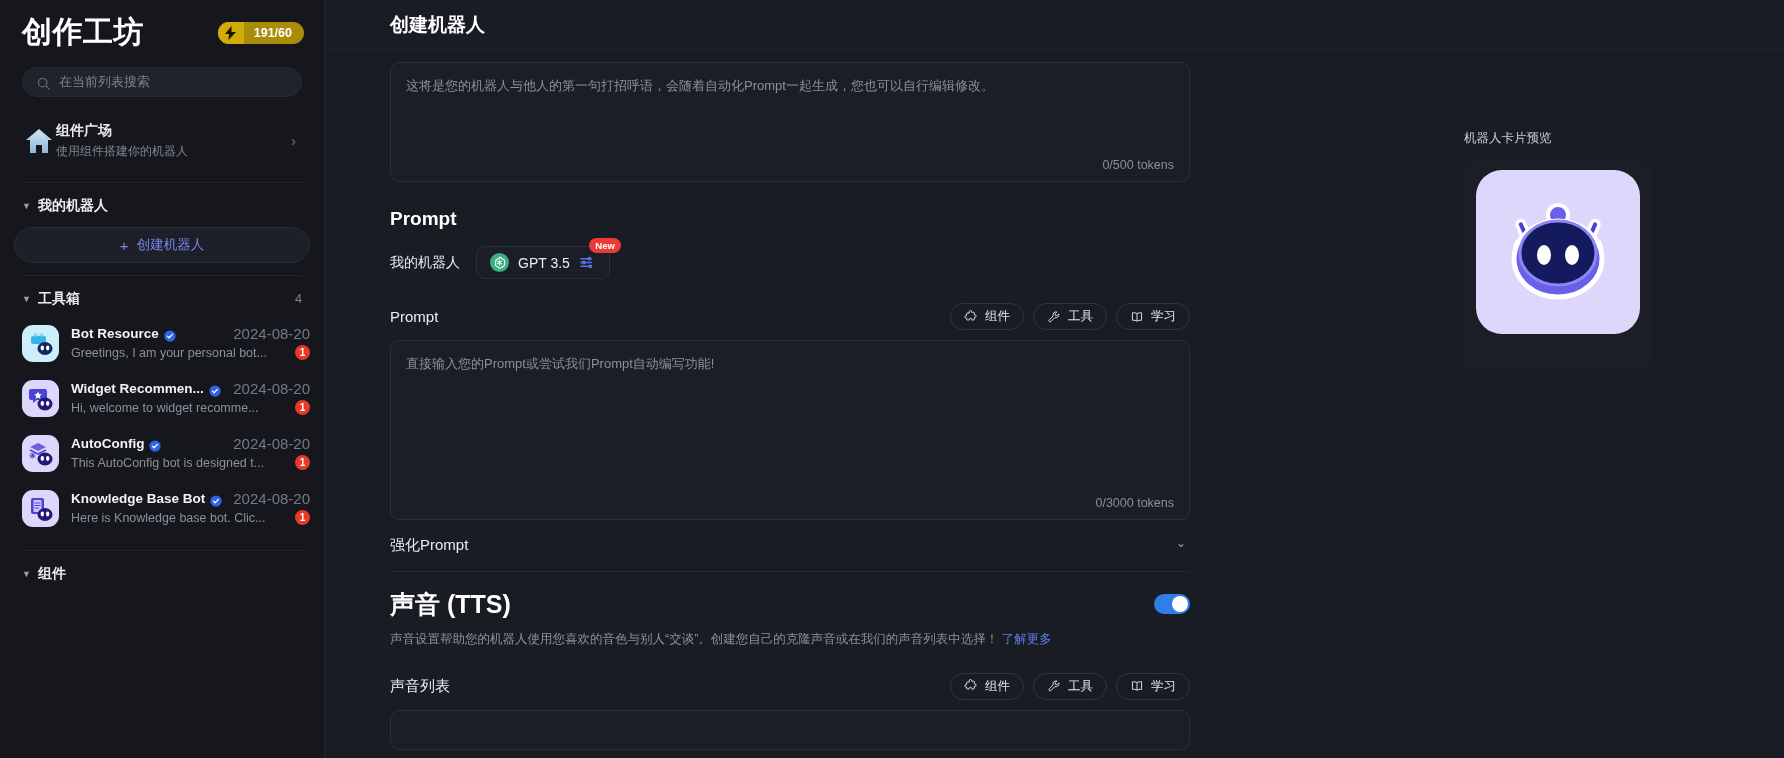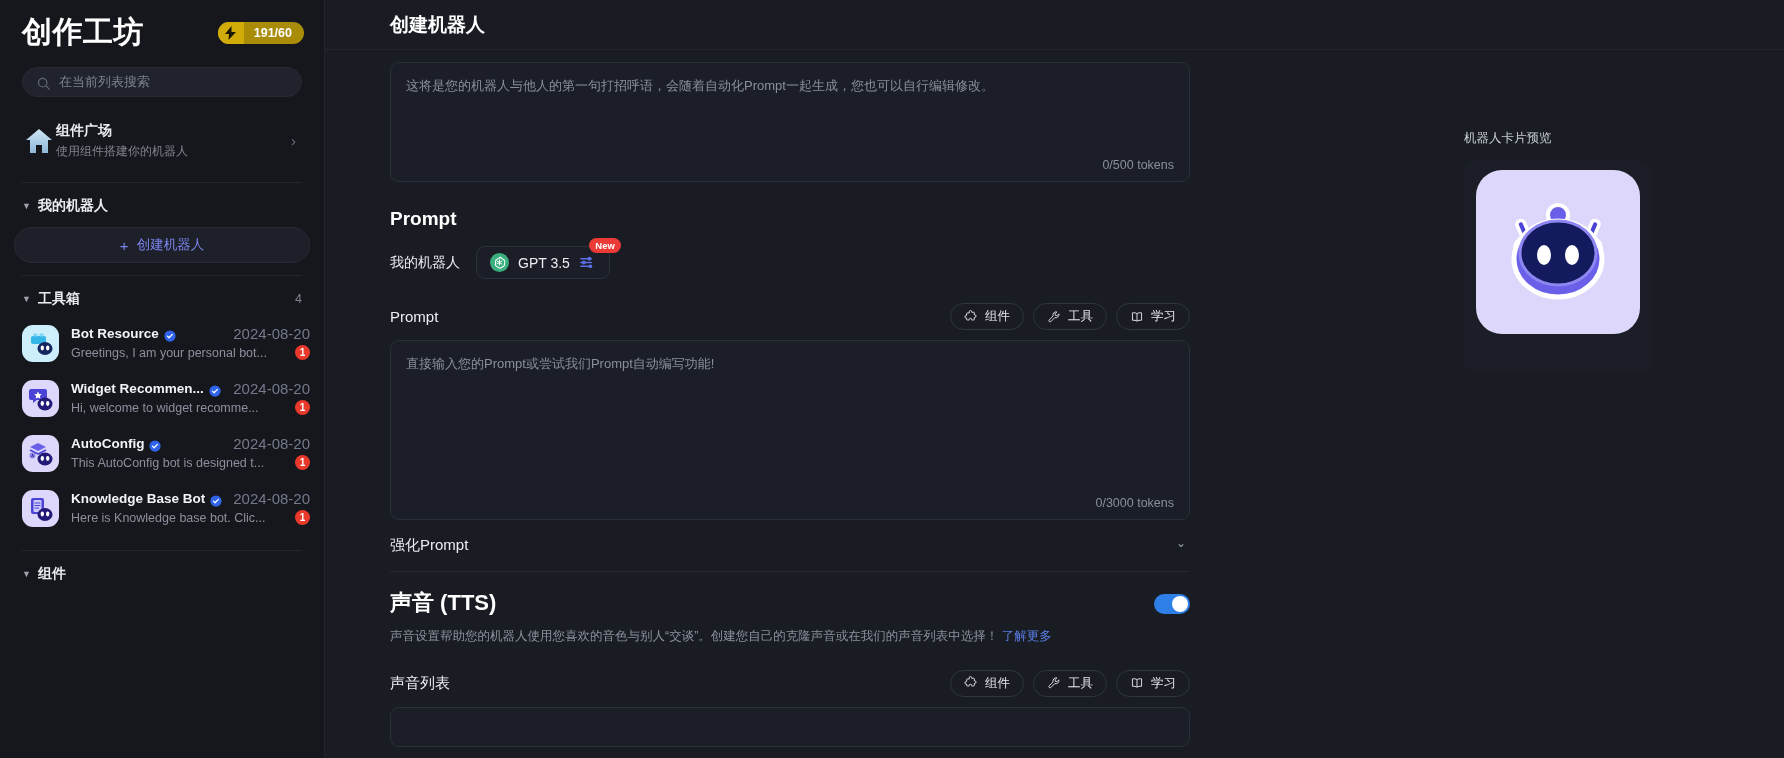--- a/index.html
+++ b/index.html
@@ -175,21 +175,21 @@
 
   .collapse-row {
     display: flex; align-items: flex-start; padding: 16px 0 16px 0;
     cursor: pointer;
   }
   .collapse-title { font-size: 15px; color: #eceef3; flex: 1; }
   .chev-d { color: #9aa0ac; font-size: 12px; padding-right: 4px; }
 
   .tts-row { display: flex; align-items: flex-start; padding-top: 16px; }
   .tts-left { flex: 1; min-width: 0; }
-  .tts-title { font-size: 22px; color: #fff; font-weight: 600; }
+  .tts-title { font-size: 25px; color: #fff; font-weight: 600; }
   .tts-desc { font-size: 12.5px; color: #8b909c; margin-top: 9px; line-height: 1.5; }
   .tts-link { color: #5b7fe8; cursor: pointer; }
   .toggle {
     width: 36px; height: 20px; border-radius: 10px; background: #2f7fe8;
     position: relative; flex: 0 0 36px; margin-top: 6px; cursor: pointer;
   }
   .toggle::after {
     content: ""; position: absolute; right: 2px; top: 2px;
     width: 16px; height: 16px; border-radius: 50%; background: #fff;
   }

